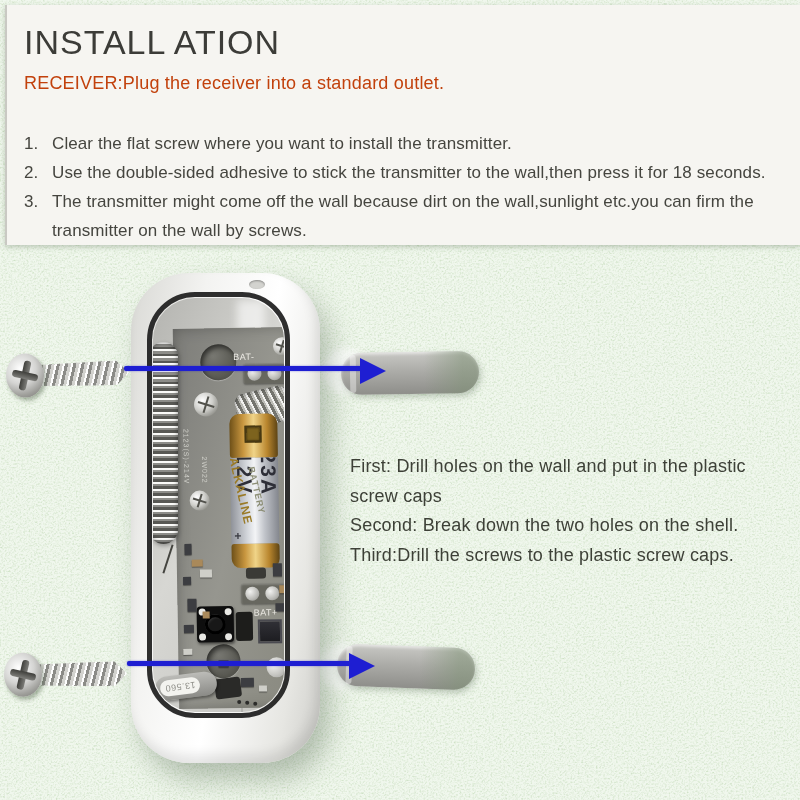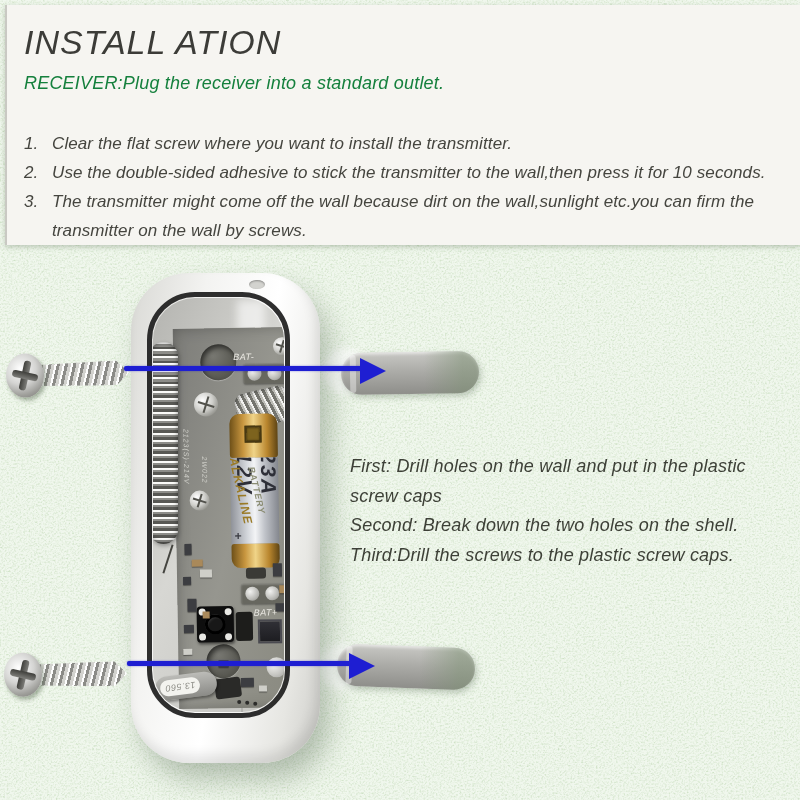--- a/index.html
+++ b/index.html
@@ -1,28 +1,28 @@
 <!DOCTYPE html>
 <html><head>
 <meta charset="utf-8">
 <style>
   html,body{margin:0;padding:0;background:#ffffff;}
   *{box-sizing:border-box;}
   .scene{position:relative;width:800px;height:800px;overflow:hidden;
-         font-family:"Liberation Sans",sans-serif;font-style:italic;}
+         font-family:"Liberation Sans",sans-serif;}
 
   
   .bg-svg{position:absolute;left:0;top:0;z-index:0;}
 
   
   .panel{position:absolute;left:5px;top:5px;right:0;height:240px;background:#f6f5f1;
          border-left:2px solid #c9c9c3;box-shadow:0 2px 5px rgba(70,95,65,.3);z-index:2;}
   .panel-title{position:absolute;left:17px;top:18px;font-size:34px;font-weight:400;
          letter-spacing:1px;color:#3c3c38;}
-  .hline{position:absolute;left:17px;font-size:18px;color:#15803d;letter-spacing:.2px;white-space:pre;}
+  .hline{position:absolute;left:17px;font-size:18px;color:#c2410c;letter-spacing:.2px;white-space:pre;}
   .line-receiver{top:68px;}
   .line-transmitter{top:98px;}
   .steps{position:absolute;left:17px;top:124px;font-size:17px;color:#45453f;line-height:29px;}
   .step{display:flex;}
   .step-num{width:28px;flex:0 0 28px;}
   .step-text{white-space:pre;letter-spacing:.1px;}
 
   
   .wall-text{position:absolute;left:350px;top:452px;font-size:18px;line-height:29.5px;
          color:#3d4037;white-space:pre;z-index:4;letter-spacing:.2px;}
@@ -198,21 +198,21 @@
   <div class="panel">
     <div class="panel-title">INSTALL ATION</div>
     <div class="hline line-receiver">RECEIVER:Plug the receiver into a standard outlet.</div>
     <div class="steps">
       <div class="step">
         <span class="step-num">1.</span>
         <span class="step-text">Clear the flat screw where you want to install the transmitter.</span>
       </div>
       <div class="step">
         <span class="step-num">2.</span>
-        <span class="step-text">Use the double-sided adhesive to stick the transmitter to the wall,then press it for 10 seconds.</span>
+        <span class="step-text">Use the double-sided adhesive to stick the transmitter to the wall,then press it for 18 seconds.</span>
       </div>
       <div class="step">
         <span class="step-num">3.</span>
         <span class="step-text">The transmitter might come off the wall because dirt on the wall,sunlight etc.you can firm the
 transmitter on the wall by screws.</span>
       </div>
     </div>
   </div>
 
   <div class="wall-text">First: Drill holes on the wall and put in the plastic

